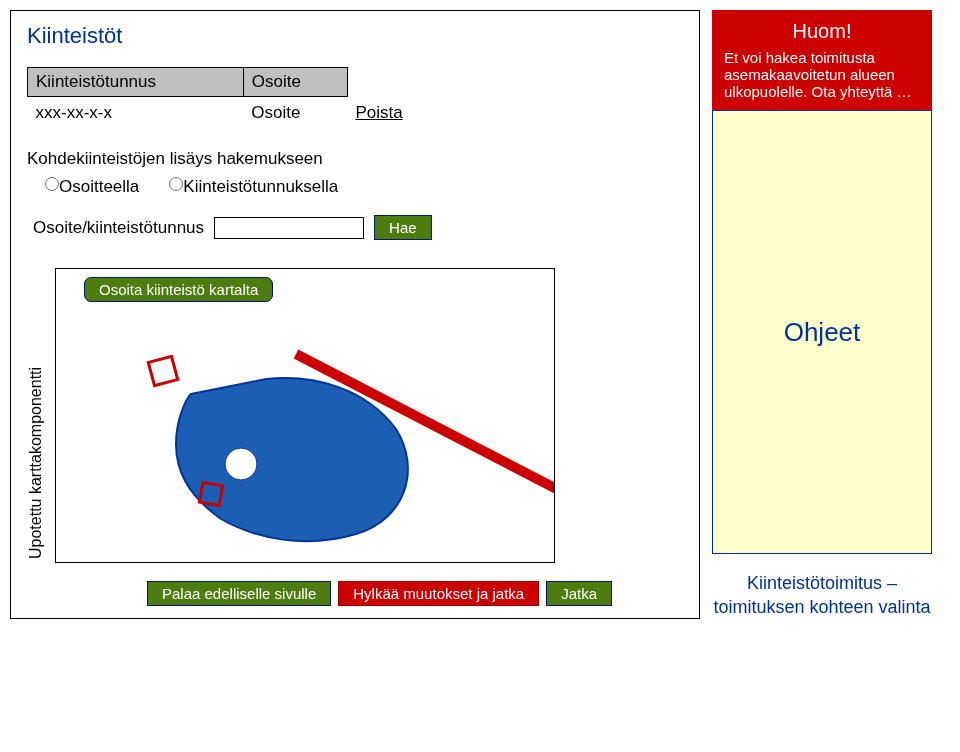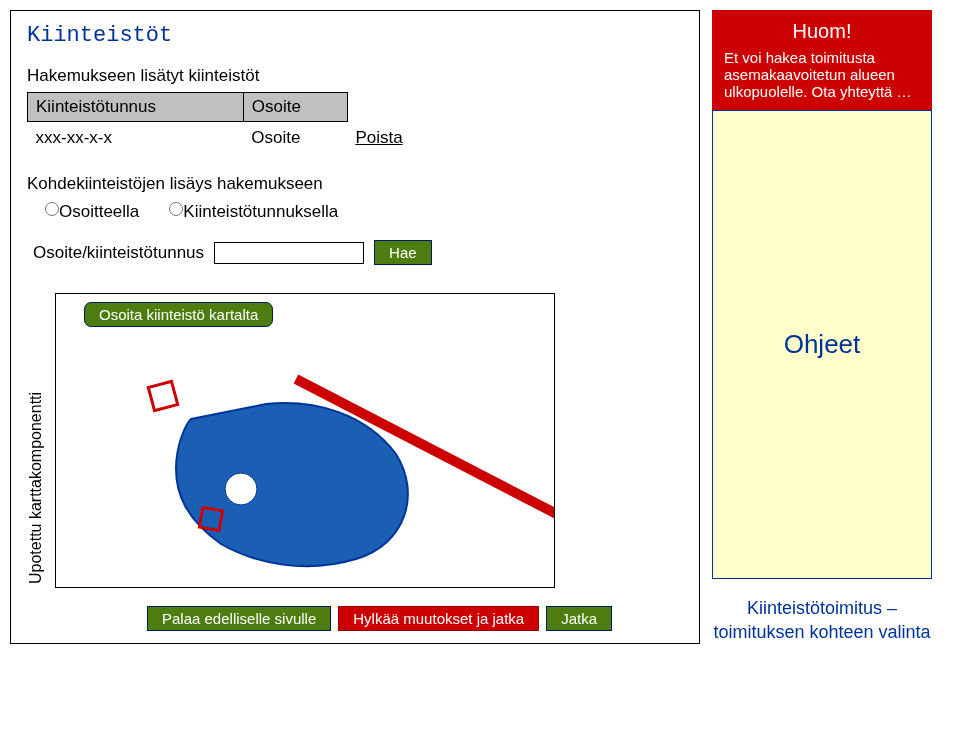--- a/index.html
+++ b/index.html
@@ -24,21 +24,20 @@
     .right-panel {
       width: 220px;
       display: flex;
       flex-direction: column;
     }
     .section-title {
       color: #003399;
       font-size: 22px;
       font-weight: normal;
       margin-bottom: 18px;
-      font-family: Liberation Mono, monospace;
     }
     .subtitle {
       font-size: 17px;
       color: #000;
       margin-bottom: 6px;
     }
     .table {
       border-collapse: collapse;
       width: 420px;
       margin-bottom: 20px;
@@ -171,21 +170,20 @@
       margin-left: 120px;
       align-items: center;
     }
   </style>
 </head>
 <body>
 
 <div class="main-container">
   <div class="left-panel">
     <div class="section-title">Kiinteistöt</div>
-    <div class="subtitle">Hakemukseen lisätyt kiinteistöt</div>
 
     <table class="table">
       <tbody>
           <tr>
         <th>Kiinteistötunnus</th>
         <th>Osoite</th>
       </tr>
       <tr>
         <td>xxx-xx-x-x</td>
         <td>Osoite</td>

